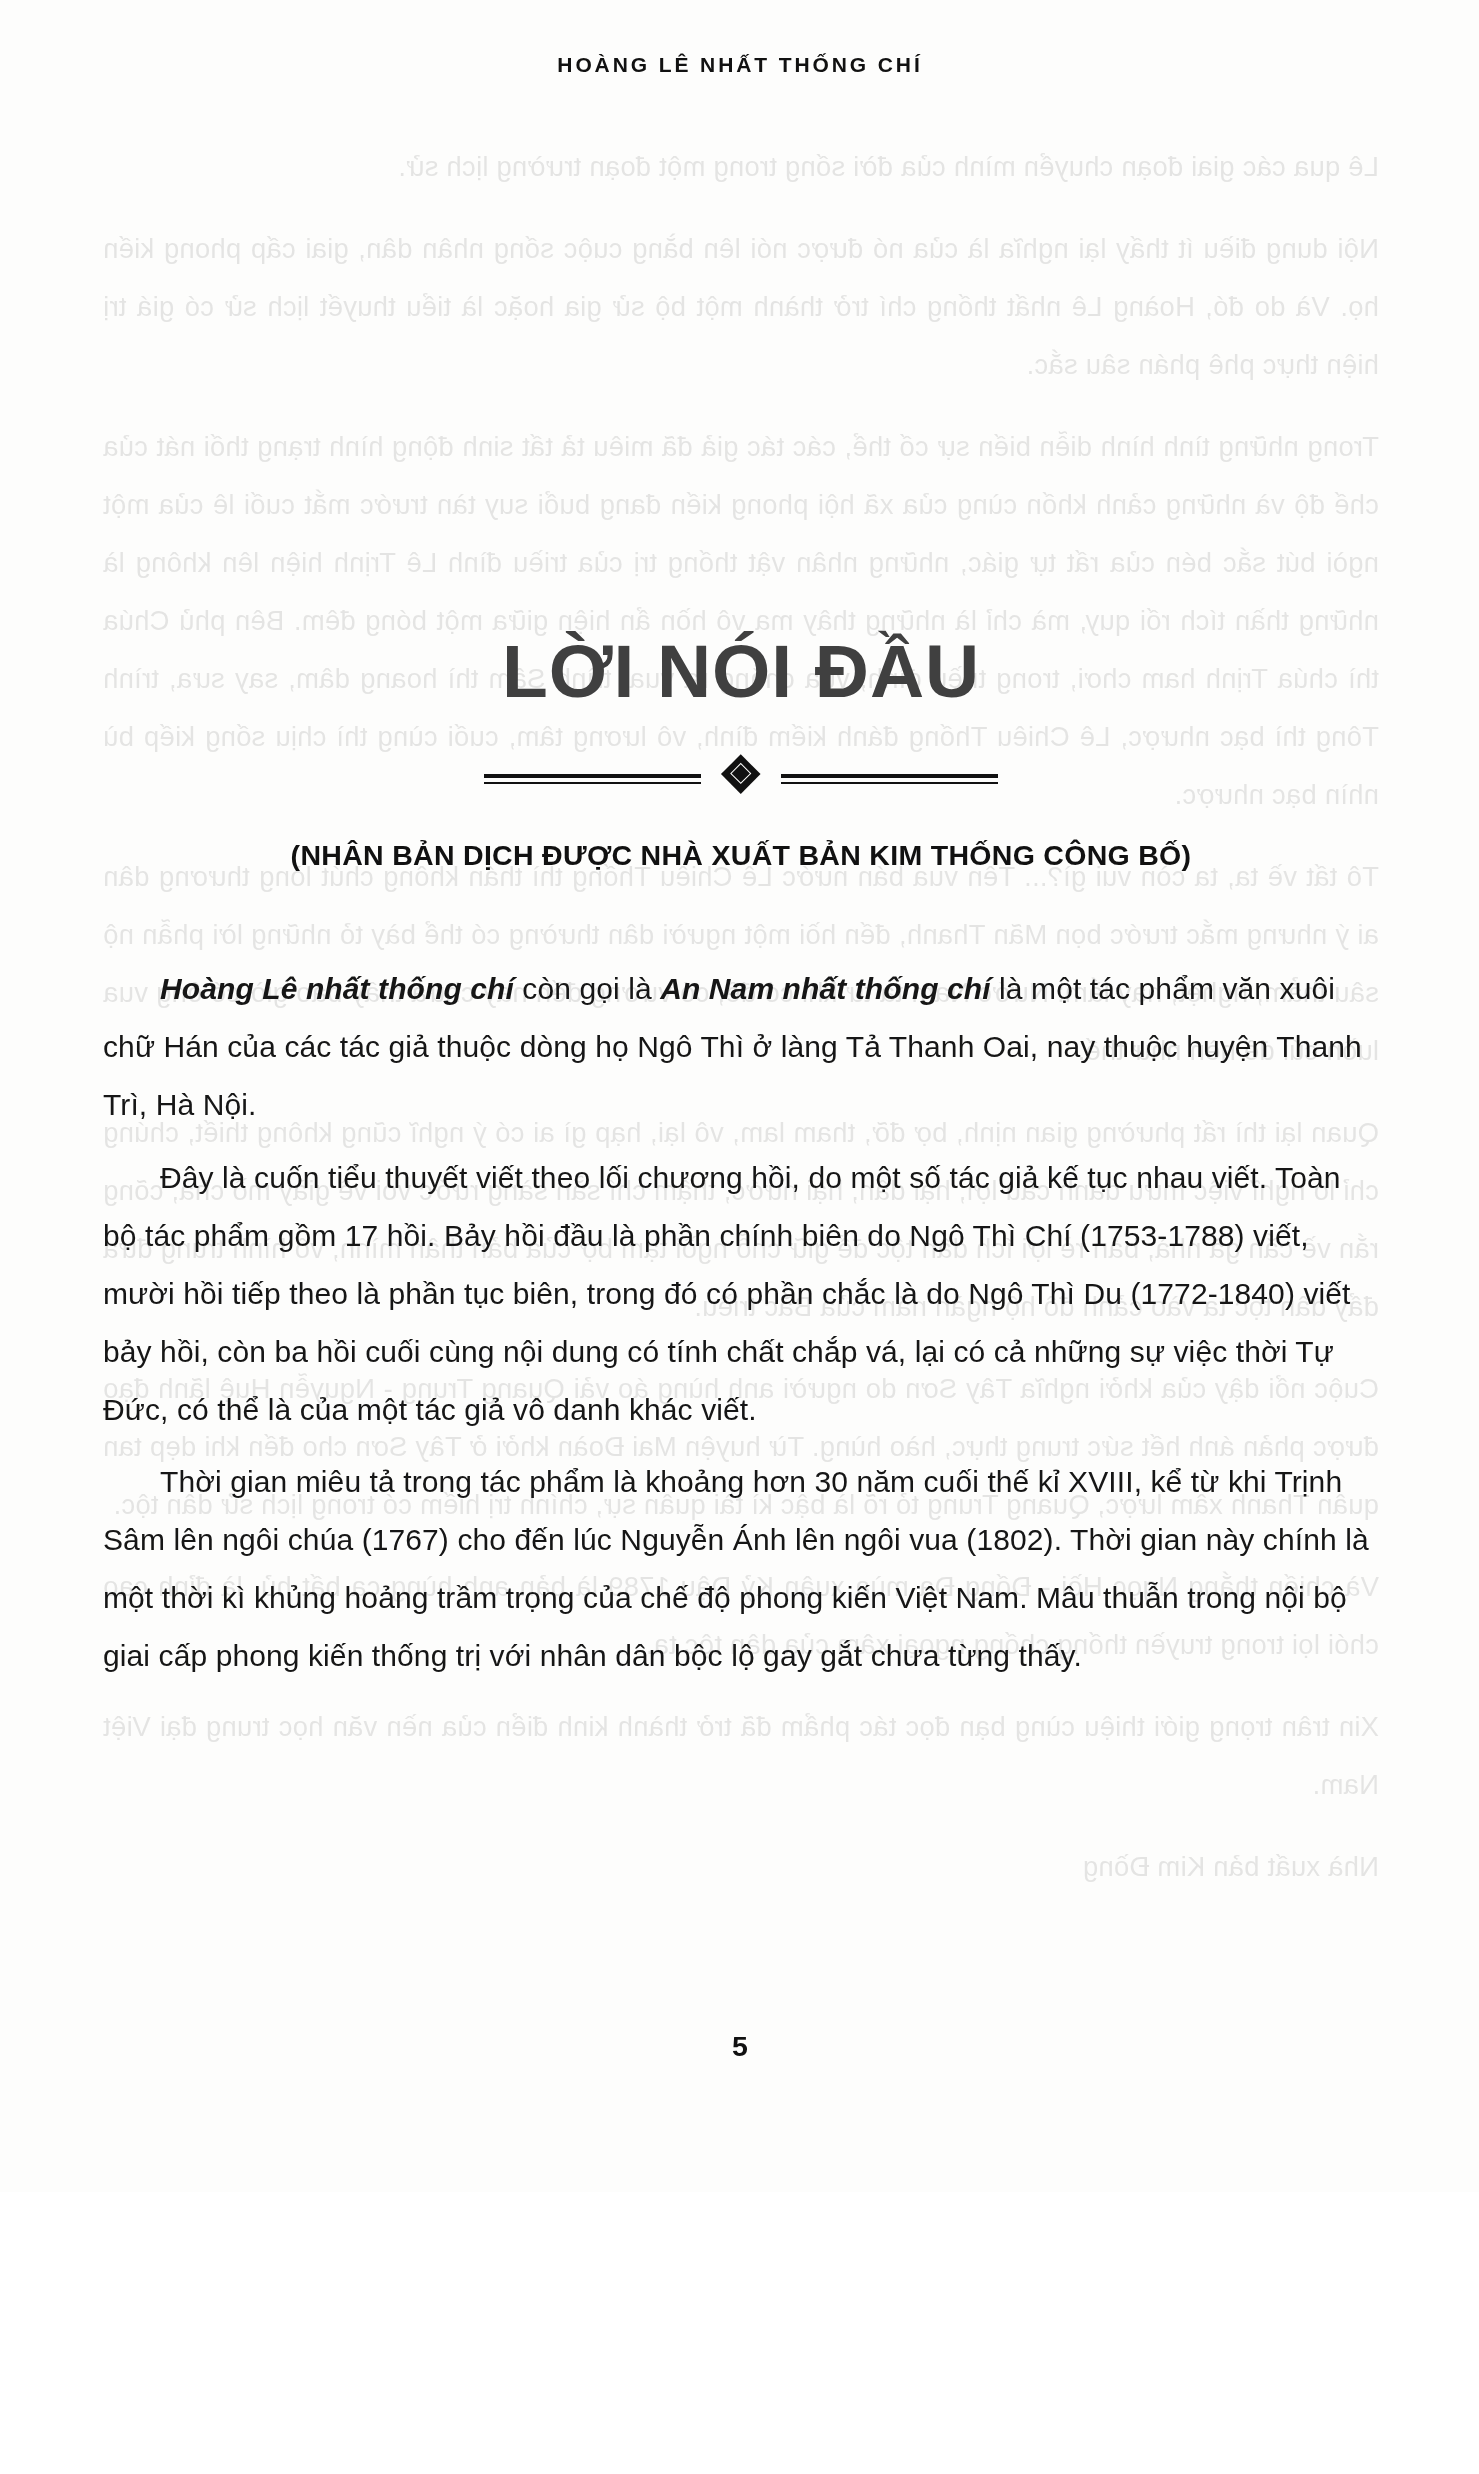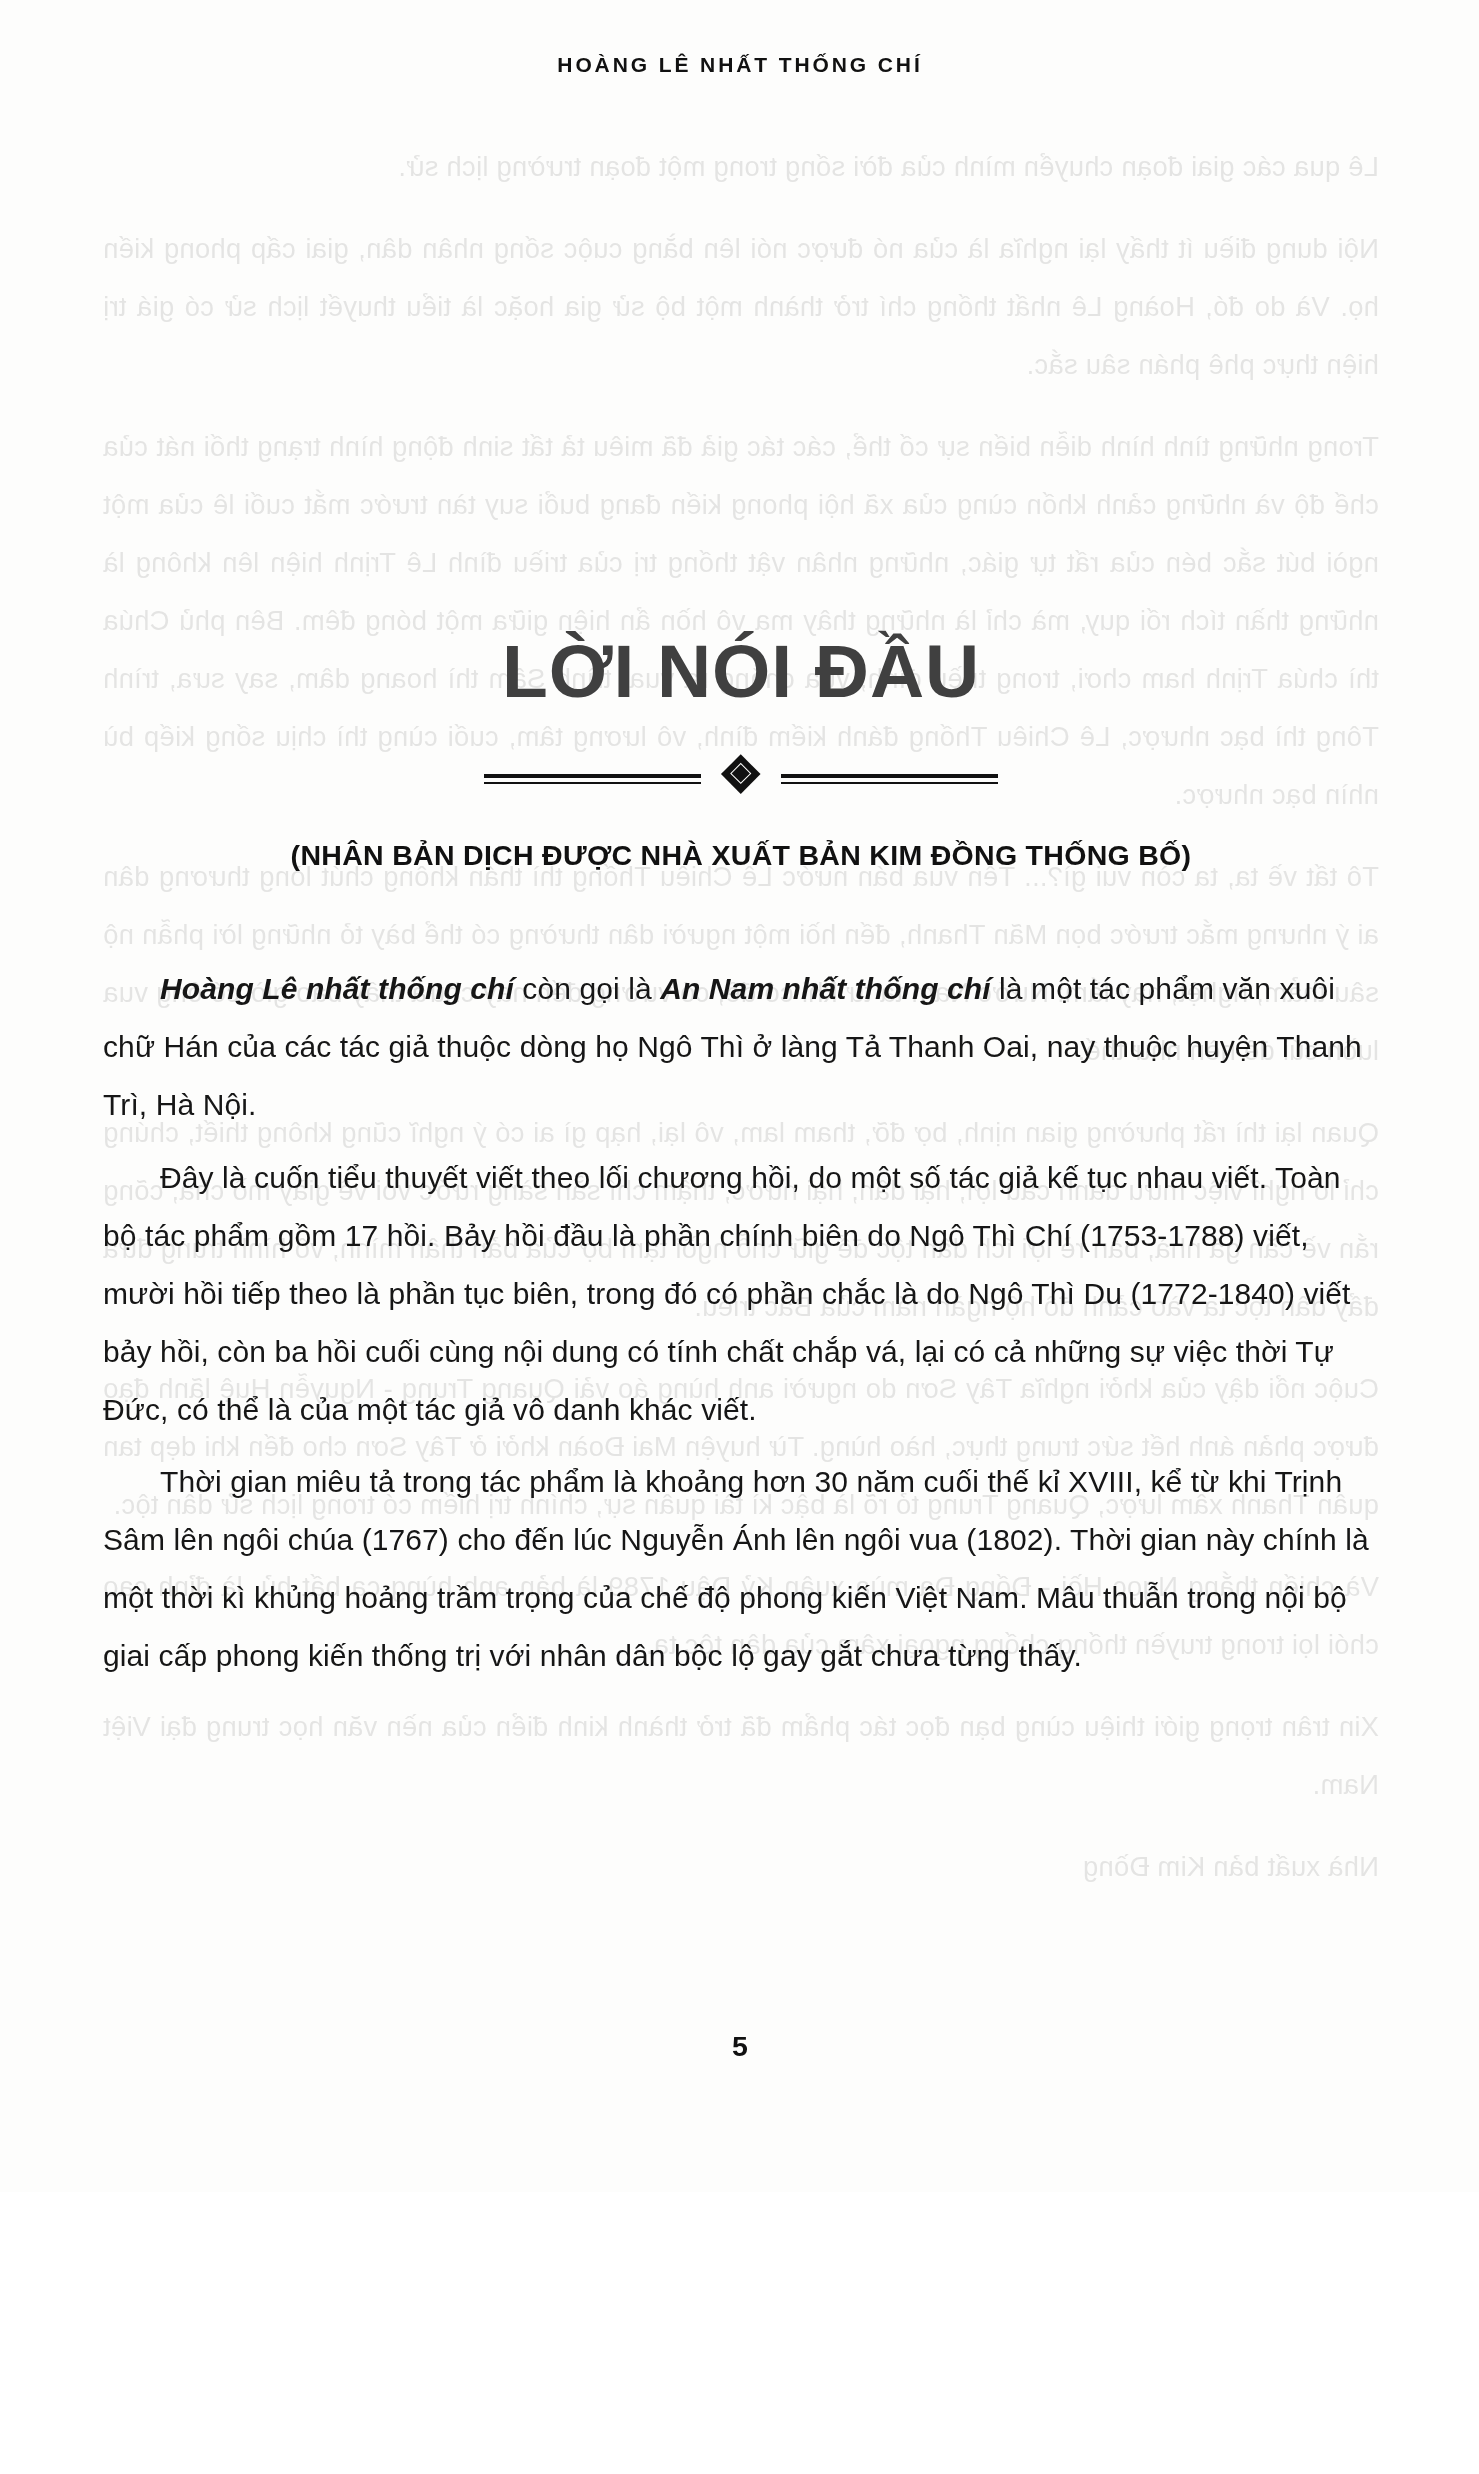--- a/index.html
+++ b/index.html
@@ -154,21 +154,21 @@
     <h1 class="title">LỜI NÓI ĐẦU</h1>
 
     <div class="ornament">
       <span class="bar left"></span>
       <span class="bar right"></span>
       <span class="bar thin-left"></span>
       <span class="bar thin-right"></span>
       <span class="diamond"></span>
     </div>
 
-    <div class="subtitle">(NHÂN BẢN DỊCH ĐƯỢC NHÀ XUẤT BẢN KIM ĐỒNG THỐNG BỐ)</div>
+    <div class="subtitle">(NHÂN BẢN DỊCH ĐƯỢC NHÀ XUẤT BẢN KIM THỐNG CÔNG BỐ)</div>
 
     <div class="body-text" id="body">
         <p><i>Hoàng Lê nhất thống chí</i><span> còn gọi là </span><i>An Nam nhất thống chí</i><span> là một tác phẩm văn xuôi chữ Hán của các tác giả thuộc dòng họ Ngô Thì ở làng Tả Thanh Oai, nay thuộc huyện Thanh Trì, Hà Nội.</span></p>
         <p><span>Đây là cuốn tiểu thuyết viết theo lối chương hồi, do một số tác giả kế tục nhau viết. Toàn bộ tác phẩm gồm 17 hồi. Bảy hồi đầu là phần chính biên do Ngô Thì Chí (1753-1788) viết, mười hồi tiếp theo là phần tục biên, trong đó có phần chắc là do Ngô Thì Du (1772-1840) viết bảy hồi, còn ba hồi cuối cùng nội dung có tính chất chắp vá, lại có cả những sự việc thời Tự Đức, có thể là của một tác giả vô danh khác viết.</span></p>
         <p><span>Thời gian miêu tả trong tác phẩm là khoảng hơn 30 năm cuối thế kỉ XVIII, kể từ khi Trịnh Sâm lên ngôi chúa (1767) cho đến lúc Nguyễn Ánh lên ngôi vua (1802). Thời gian này chính là một thời kì khủng hoảng trầm trọng của chế độ phong kiến Việt Nam. Mâu thuẫn trong nội bộ giai cấp phong kiến thống trị với nhân dân bộc lộ gay gắt chưa từng thấy.</span></p>
       </div>
 
   </div>
 
   <div class="folio">5</div>

